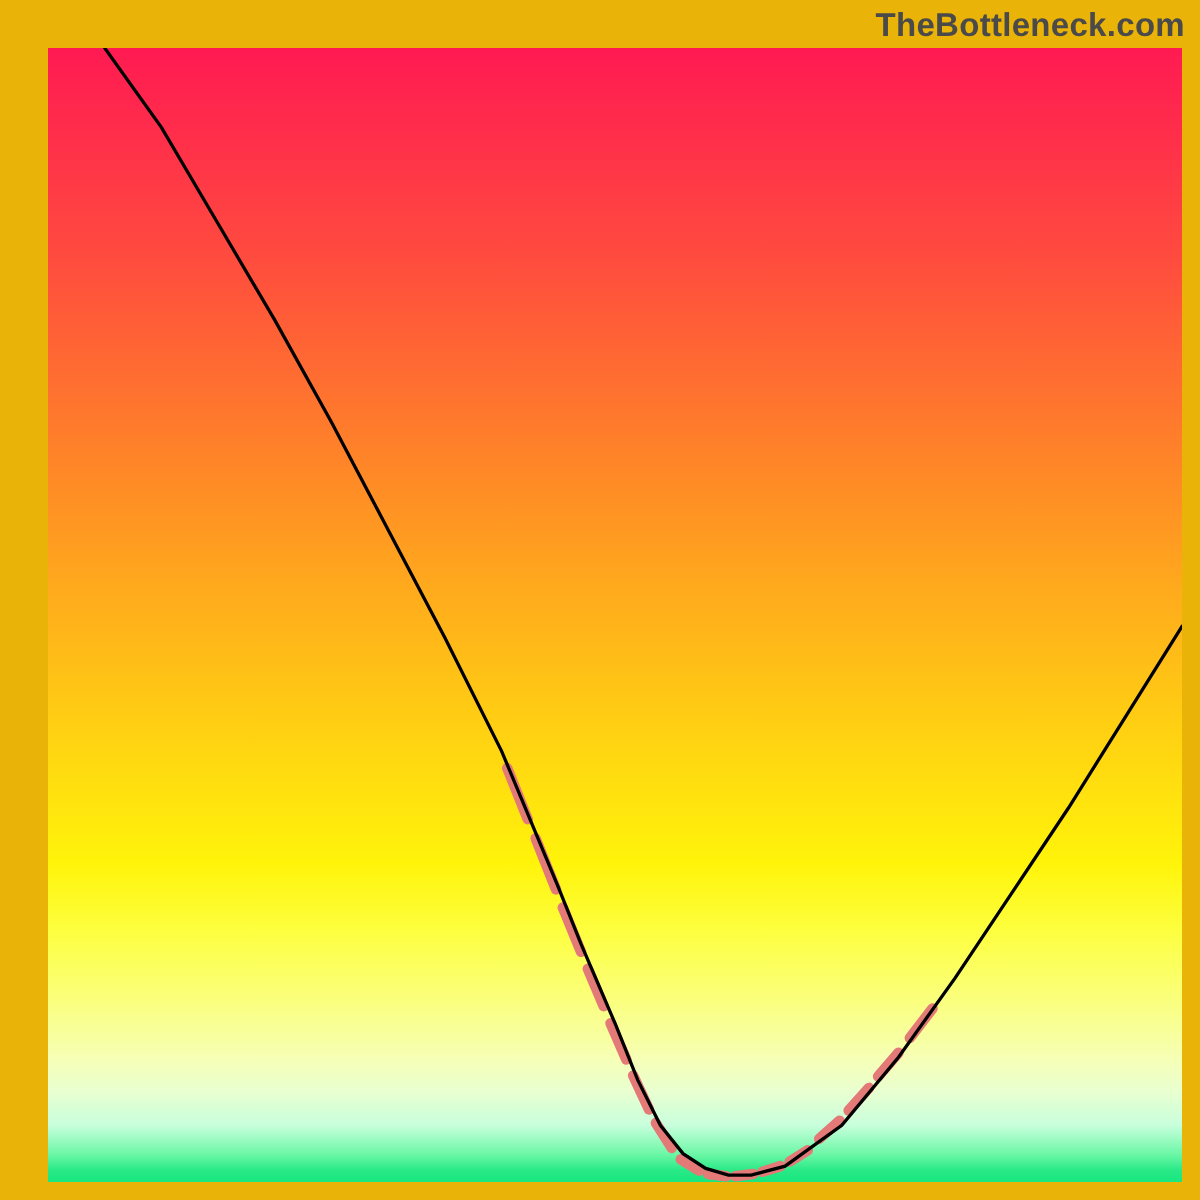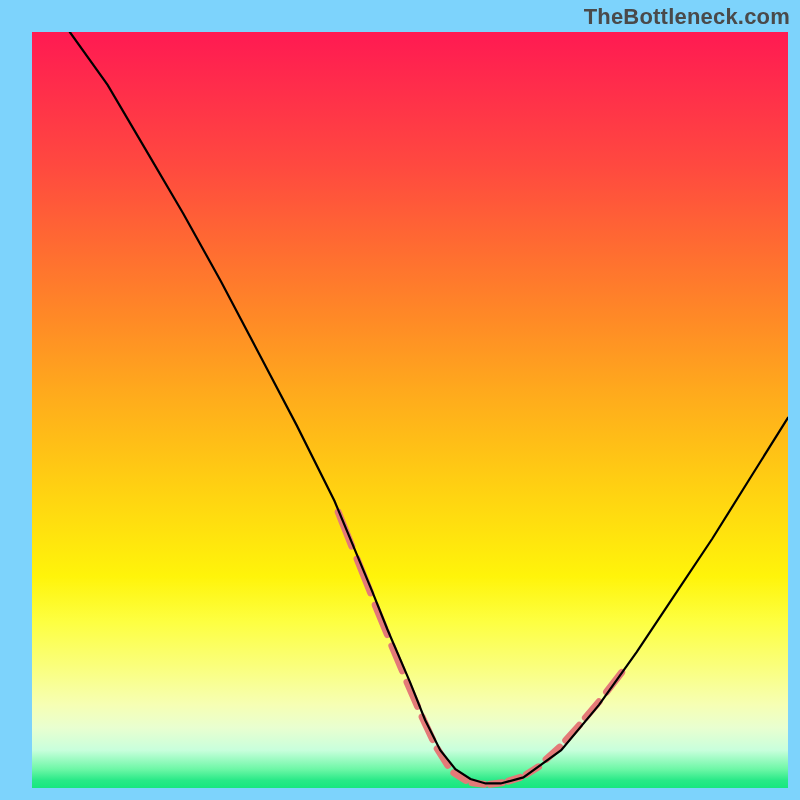--- a/index.html
+++ b/index.html
@@ -8,21 +8,21 @@
     width: 800px;
     height: 800px;
     overflow: hidden;
     background: #000;
     font-family: Arial, Helvetica, sans-serif;
   }
   .stage {
     position: relative;
     width: 800px;
     height: 800px;
-    background: #7dd3fc;
+    background: #eab308;
   }
   .watermark {
     position: absolute;
     top: 4px;
     right: 10px;
     color: #4a4a4a;
     font-size: 22px;
     font-weight: 600;
     letter-spacing: 0.2px;
     user-select: none;

